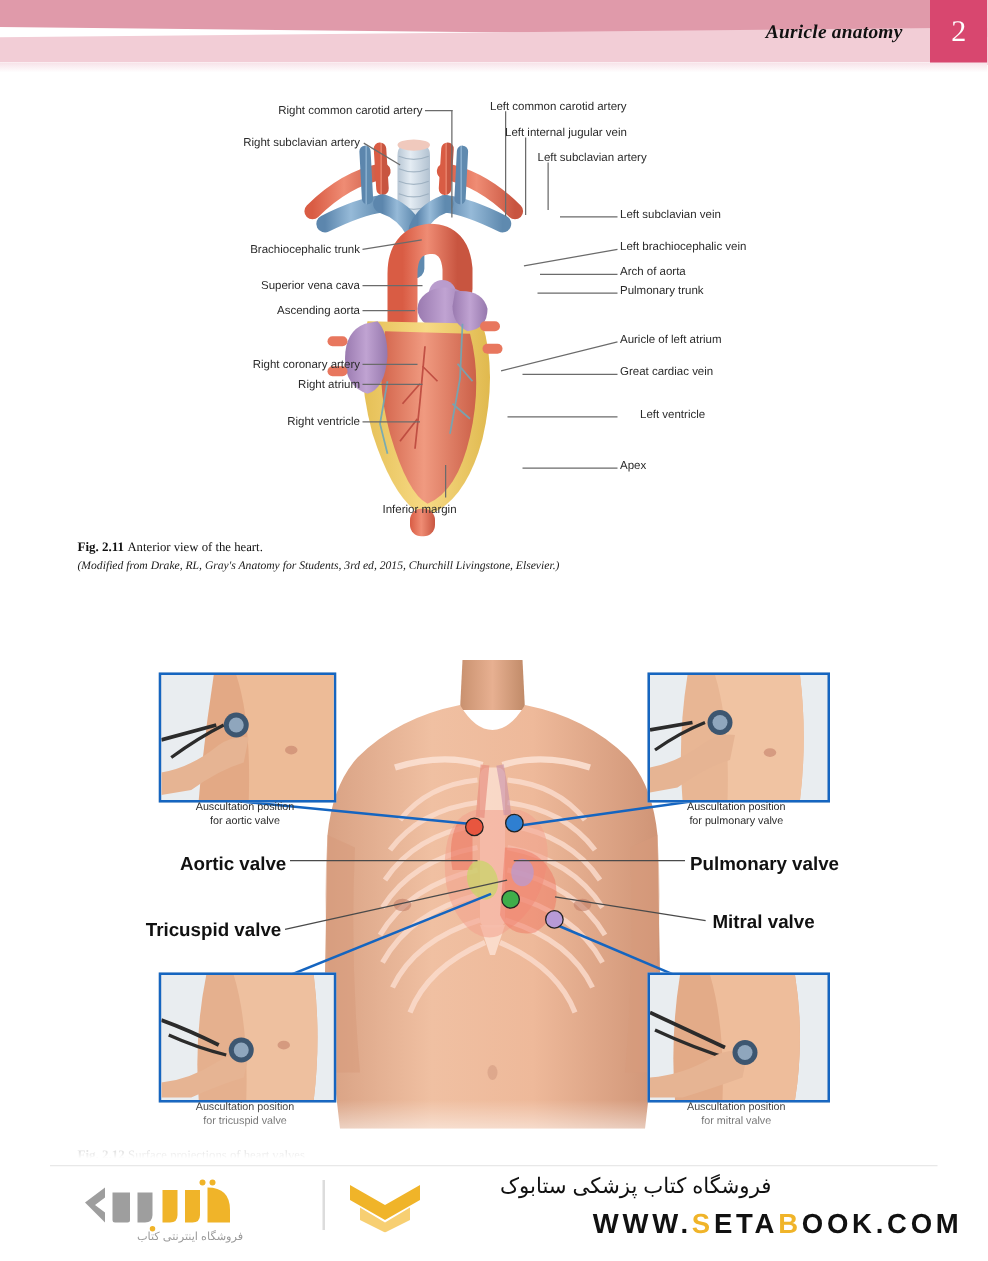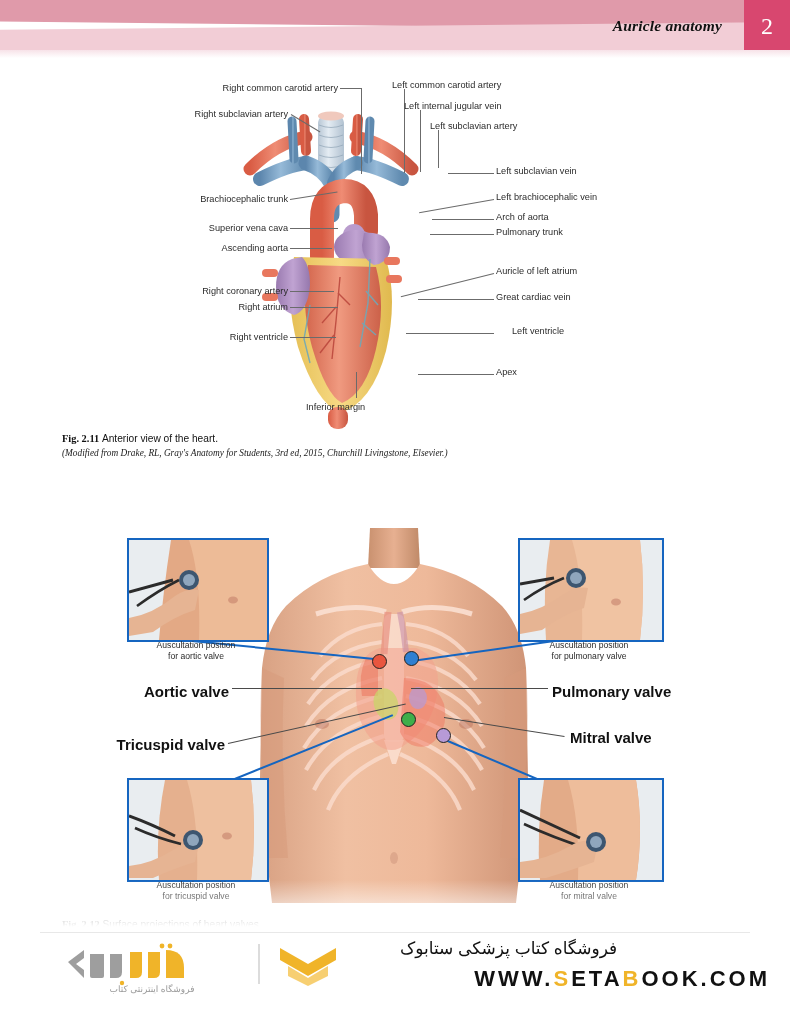--- a/index.html
+++ b/index.html
@@ -31,21 +31,21 @@
   .lbl.r{text-align:right;transform:translateX(-100%);}
   .leader{position:absolute;background:#6b6b6b;height:1px;}
 
   
   #fig211{position:absolute;left:0;top:52px;width:790px;height:400px;}
   .heart-art{position:absolute;left:236px;top:55px;width:190px;height:330px;}
 
   
   .cap{position:absolute;font-size:9.6px;color:#111;line-height:13.5px;}
   .cap b{font-family:"Liberation Serif",serif;font-weight:bold;font-size:10.4px;margin-top:20px;}
-  .cap .t{font-family:Liberation Sans, sans-serif;font-size:10.2px;}
+  .cap .t{font-family:Liberation Serif, serif;font-size:10.2px;}
   .cap .src{display:block;font-family:"Liberation Serif",serif;font-style:italic;
             font-size:9.3px;color:#1a1a1a;margin-top:1px;}
 
   
   #fig212{position:absolute;left:0;top:520px;width:790px;height:420px;}
   .torso{position:absolute;left:258px;top:8px;width:272px;height:375px;}
   .inset{position:absolute;border:2px solid #1565c0;background:#cfd6dc;overflow:hidden;}
   .inset-cap{position:absolute;font-size:8.6px;color:#2b2b2b;text-align:center;
              line-height:11px;white-space:nowrap;}
   .vlabel{position:absolute;font-size:15px;font-weight:bold;color:#111;white-space:nowrap;}

